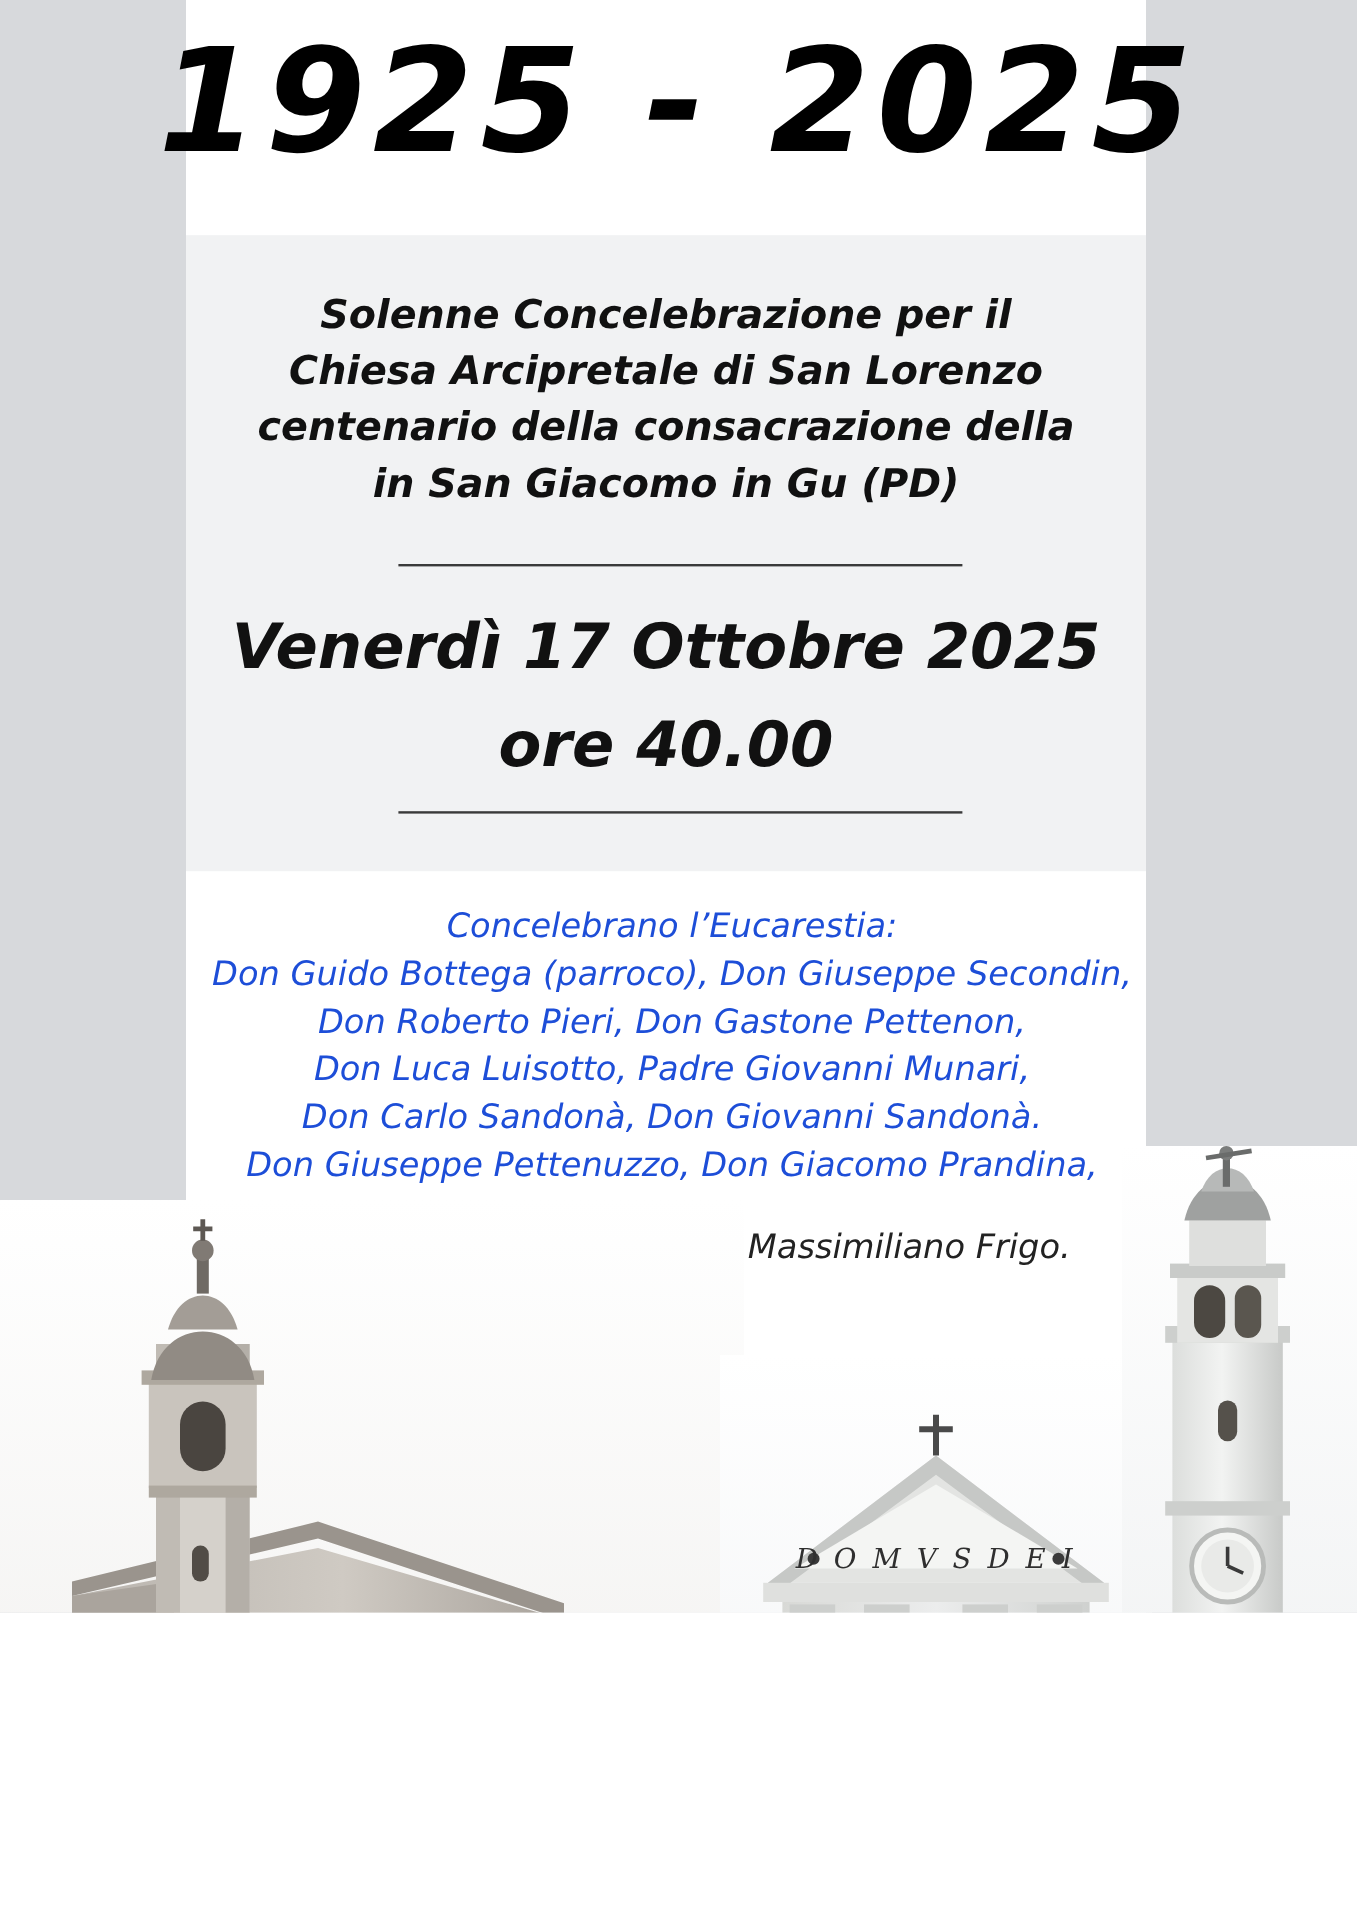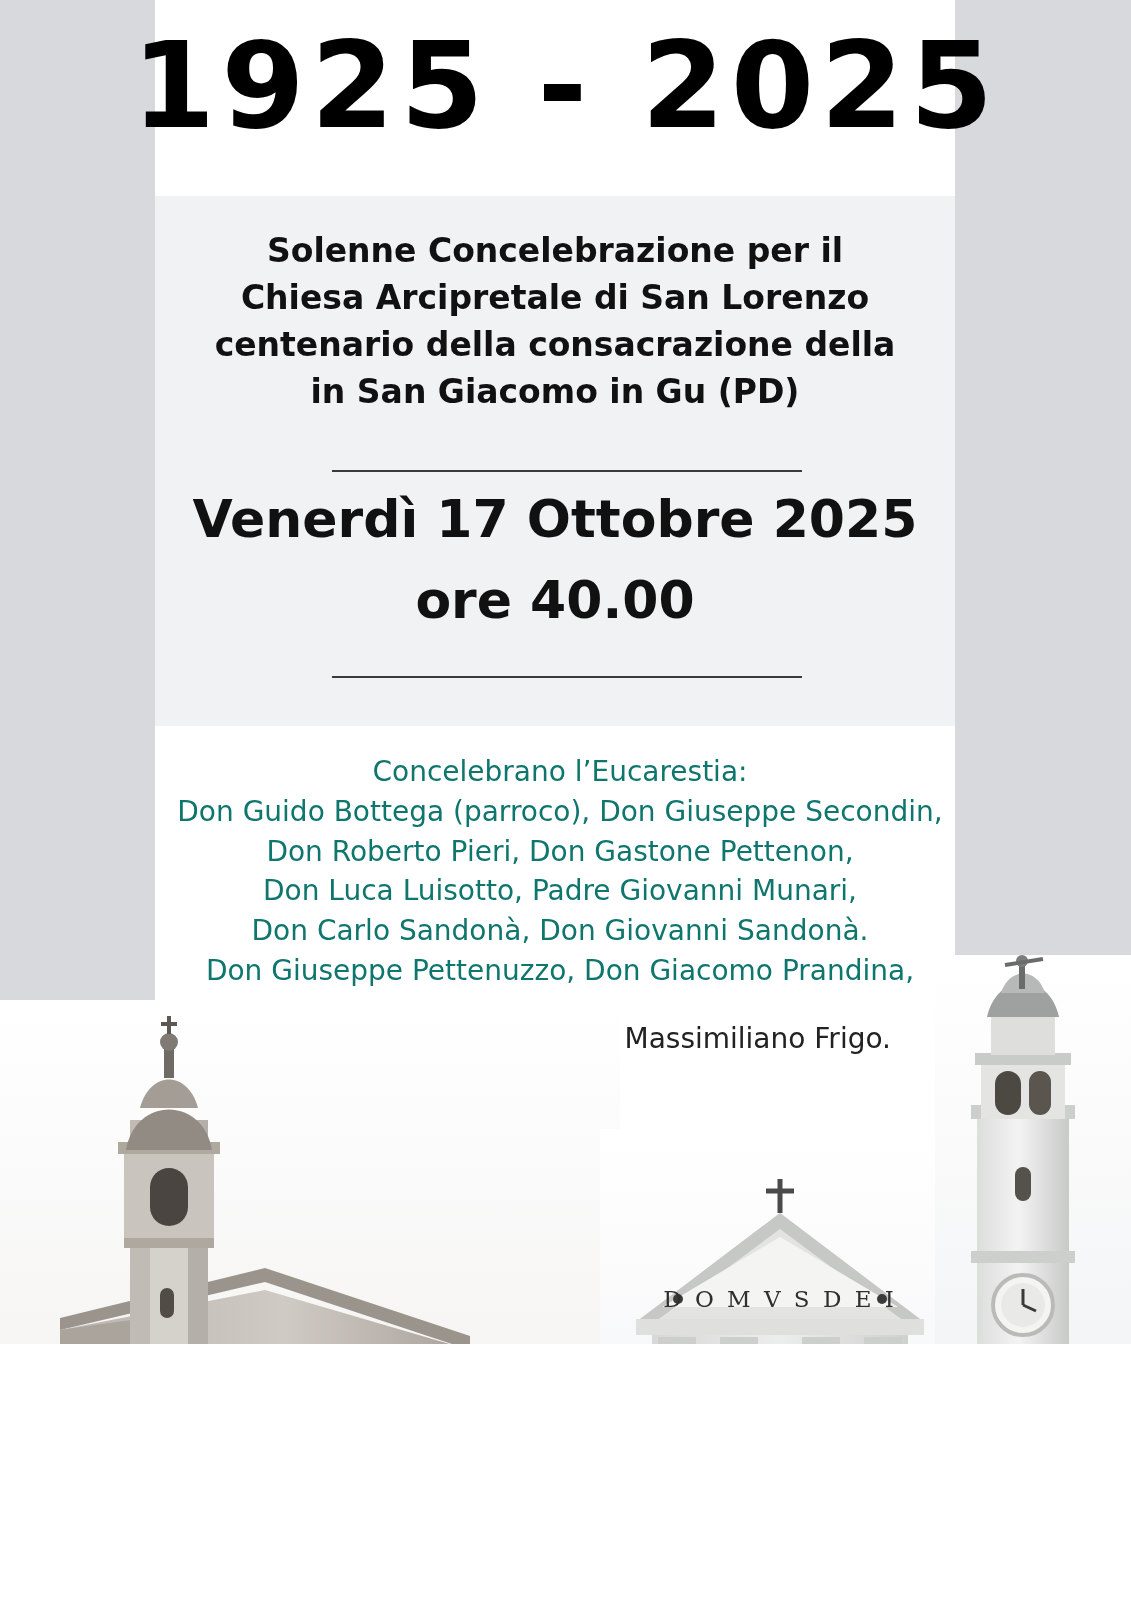--- a/index.html
+++ b/index.html
@@ -9,20 +9,21 @@
   }
   body {
     font-family: "DejaVu Sans", sans-serif;
   }
   .poster {
     position: relative;
     width: 1131px;
     height: 1344px;
     background: #d7d9dc;
     overflow: hidden;
+    font-style: italic;
   }
   
   .center-column {
     position: absolute;
     left: 155px;
     top: 0;
     width: 800px;
     height: 1600px;
     background: #ffffff;
   }
@@ -49,59 +50,59 @@
     letter-spacing: 6px;
     color: #000000;
     line-height: 1.1;
     white-space: nowrap;
   }
 
   
   .headline {
     position: absolute;
     left: 160px;
-    top: 228px;
+    top: 239px;
     width: 790px;
     text-align: center;
     font-size: 33px;
     font-weight: 700;
     color: #111111;
     line-height: 1.42;
   }
   .headline div { white-space: nowrap; }
 
   .rule {
     position: absolute;
     height: 0;
     border-top: 2px solid #3a3a3a;
   }
   .rule-top { left: 332px; top: 470px; width: 470px; }
   .rule-bottom { left: 332px; top: 676px; width: 470px; }
 
   .datetime {
     position: absolute;
     left: 160px;
-    top: 479px;
+    top: 500px;
     width: 790px;
     text-align: center;
     font-size: 52px;
     font-weight: 700;
     color: #111111;
     line-height: 1.55;
   }
 
   
   .celebrants {
     position: absolute;
     left: 130px;
     top: 752px;
     width: 860px;
     text-align: center;
     font-size: 28px;
-    color: #0f766e;
+    color: #1d4ed8;
     line-height: 1.42;
   }
   .celebrants div { white-space: nowrap; }
 
   .deacons {
     position: absolute;
     left: 130px;
     top: 1022px;
     width: 860px;
     text-align: center;

